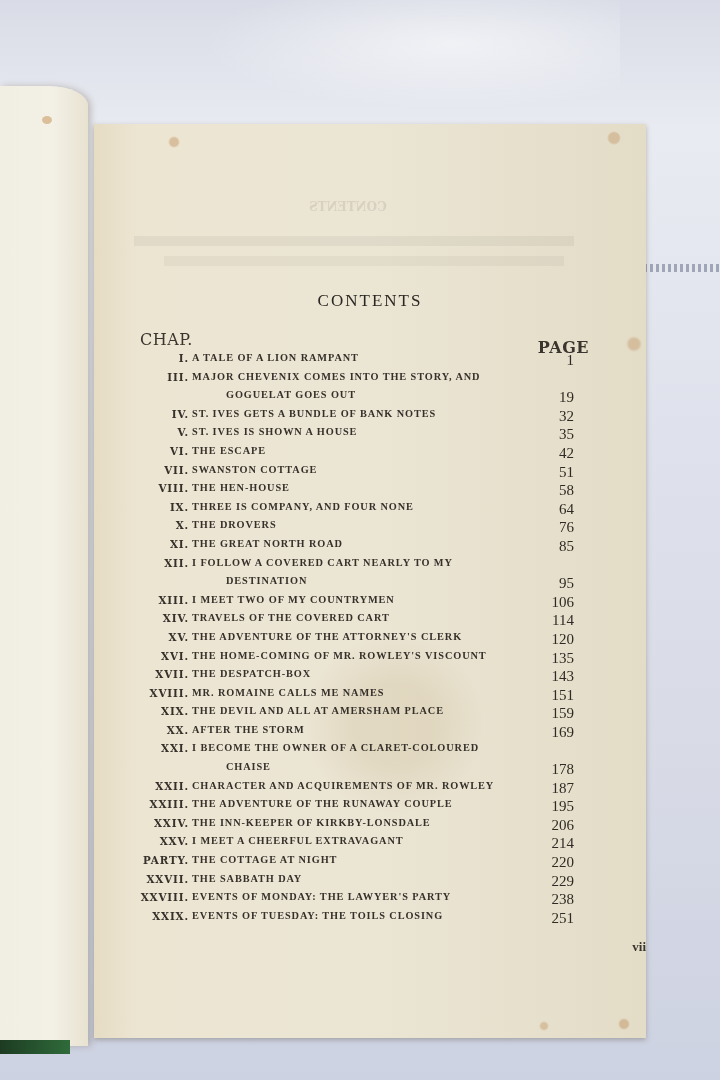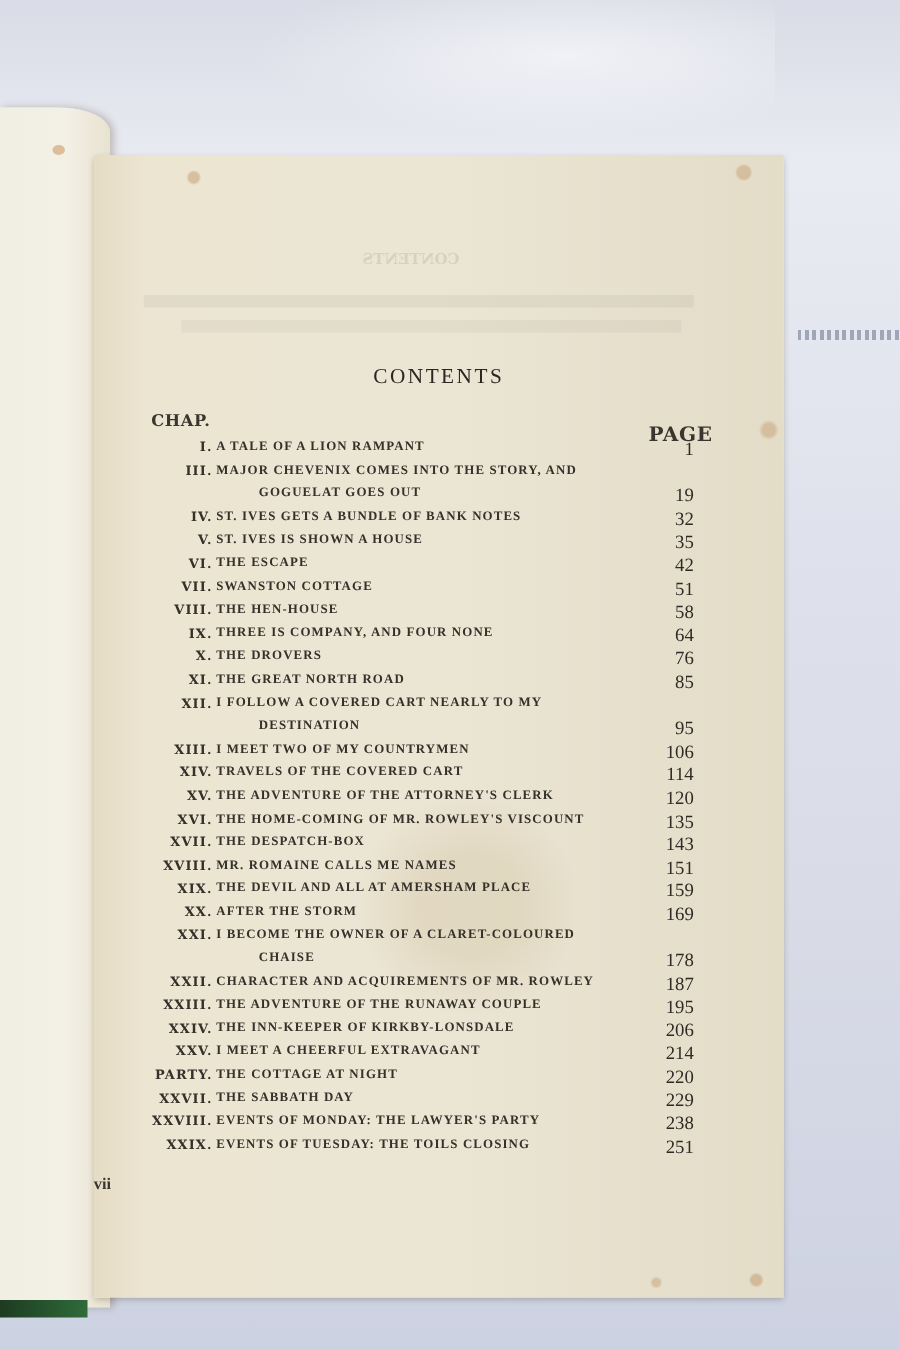--- a/index.html
+++ b/index.html
@@ -28,21 +28,21 @@
     }
     .left-page-spot {
       position: absolute; left: 42px; top: 30px; width: 10px; height: 8px;
       border-radius: 50%; background: rgba(190,130,60,0.45);
     }
     .cover-green {
       position: absolute; left: 0; top: 1040px; width: 70px; height: 14px;
       background: linear-gradient(90deg, #1d3b22, #2f6b3a);
     }
     .page {
-      position: absolute; left: 75px; top: 124px; width: 552px; height: 914px;
+      position: absolute; left: 94px; top: 124px; width: 552px; height: 914px;
       background: linear-gradient(90deg, #e6dcc4 0%, #ece5d2 8%, #ebe5d4 50%, #e3dcc7 100%);
       box-shadow: 0 2px 5px rgba(60,50,30,0.3);
     }
     .page::before {
       content: ""; position: absolute; inset: 0;
       background:
         radial-gradient(circle at 80px 18px, rgba(180,120,60,0.35) 0 4px, transparent 6px),
         radial-gradient(circle at 520px 14px, rgba(180,120,60,0.3) 0 5px, transparent 7px),
         radial-gradient(circle at 540px 220px, rgba(180,120,60,0.3) 0 5px, transparent 8px),
         radial-gradient(circle at 530px 900px, rgba(180,120,60,0.35) 0 4px, transparent 6px),
@@ -55,21 +55,21 @@
       font-family: "DejaVu Serif", serif; font-weight: bold; font-size: 12px;
       transform: scaleX(-1);
     }
     .contents-title {
       position: absolute; left: 0; width: 100%; top: 167px;
       text-align: center; font-size: 17px; letter-spacing: 2px;
       color: #2a2621; font-family: "Liberation Serif", serif;
     }
     .chap-head {
       position: absolute; left: 46px; top: 206px;
-      font-size: 13px; font-weight: bold; color: #3a352e; letter-spacing: 0.5px;
+      font-size: 16px; font-weight: normal; color: #3a352e; letter-spacing: 0.5px;
     }
     .page-head {
       position: absolute; right: 57px; top: 214px;
       font-size: 16px; font-weight: bold; color: #3a352e; letter-spacing: 0.5px;
     }
     .toc { position: absolute; left: 0; top: 226px; width: 552px; }
     .row {
       position: relative; height: 18.6px;
       font-size: 10.3px; font-weight: bold; color: #35302a;
       letter-spacing: 0.9px; white-space: nowrap;
@@ -79,21 +79,21 @@
       top: 2px;
     }
     .row .title { position: absolute; left: 98px; top: 2px; font-family: Liberation Serif, serif; }
     .row .title.cont { left: 132px; text-align: right; }
     .row .pg {
       position: absolute; right: 72px; top: 2px;
       font-family: "Liberation Serif", serif; font-weight: normal;
       font-size: 15px; letter-spacing: 0; color: #2e2a25;
     }
     .folio {
-      position: absolute; left: 0; width: 100%; top: 815px; text-align: left;
+      position: absolute; left: 0; width: 100%; top: 815px; text-align: right;
       font-family: "Liberation Serif", serif; font-size: 13px; font-weight: bold;
       color: #3a352e;
     }
   </style>
 </head>
 <body>
 
 <div class="cloth-fold"></div>
 <div class="hemstitch"></div>
 

